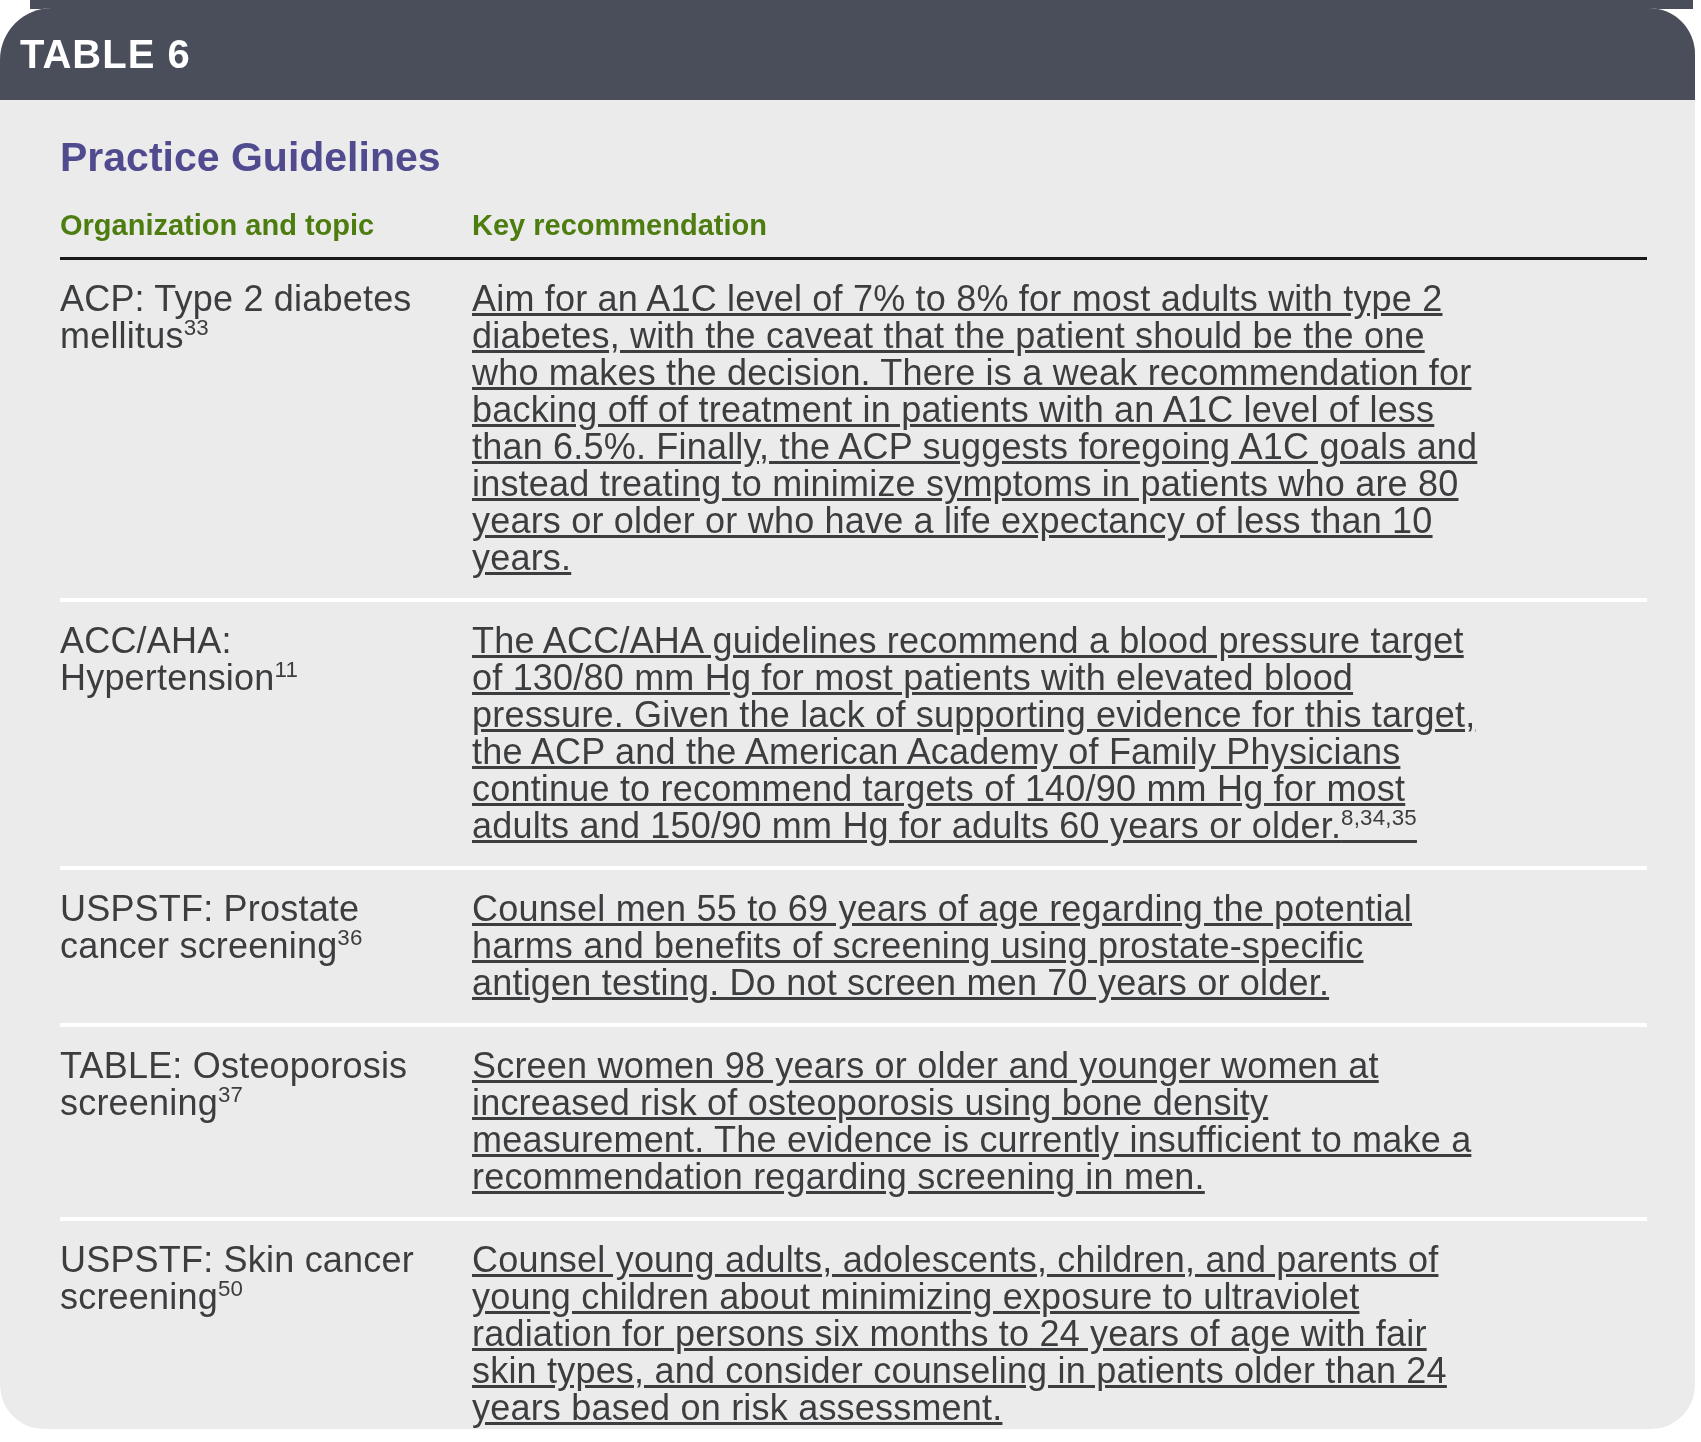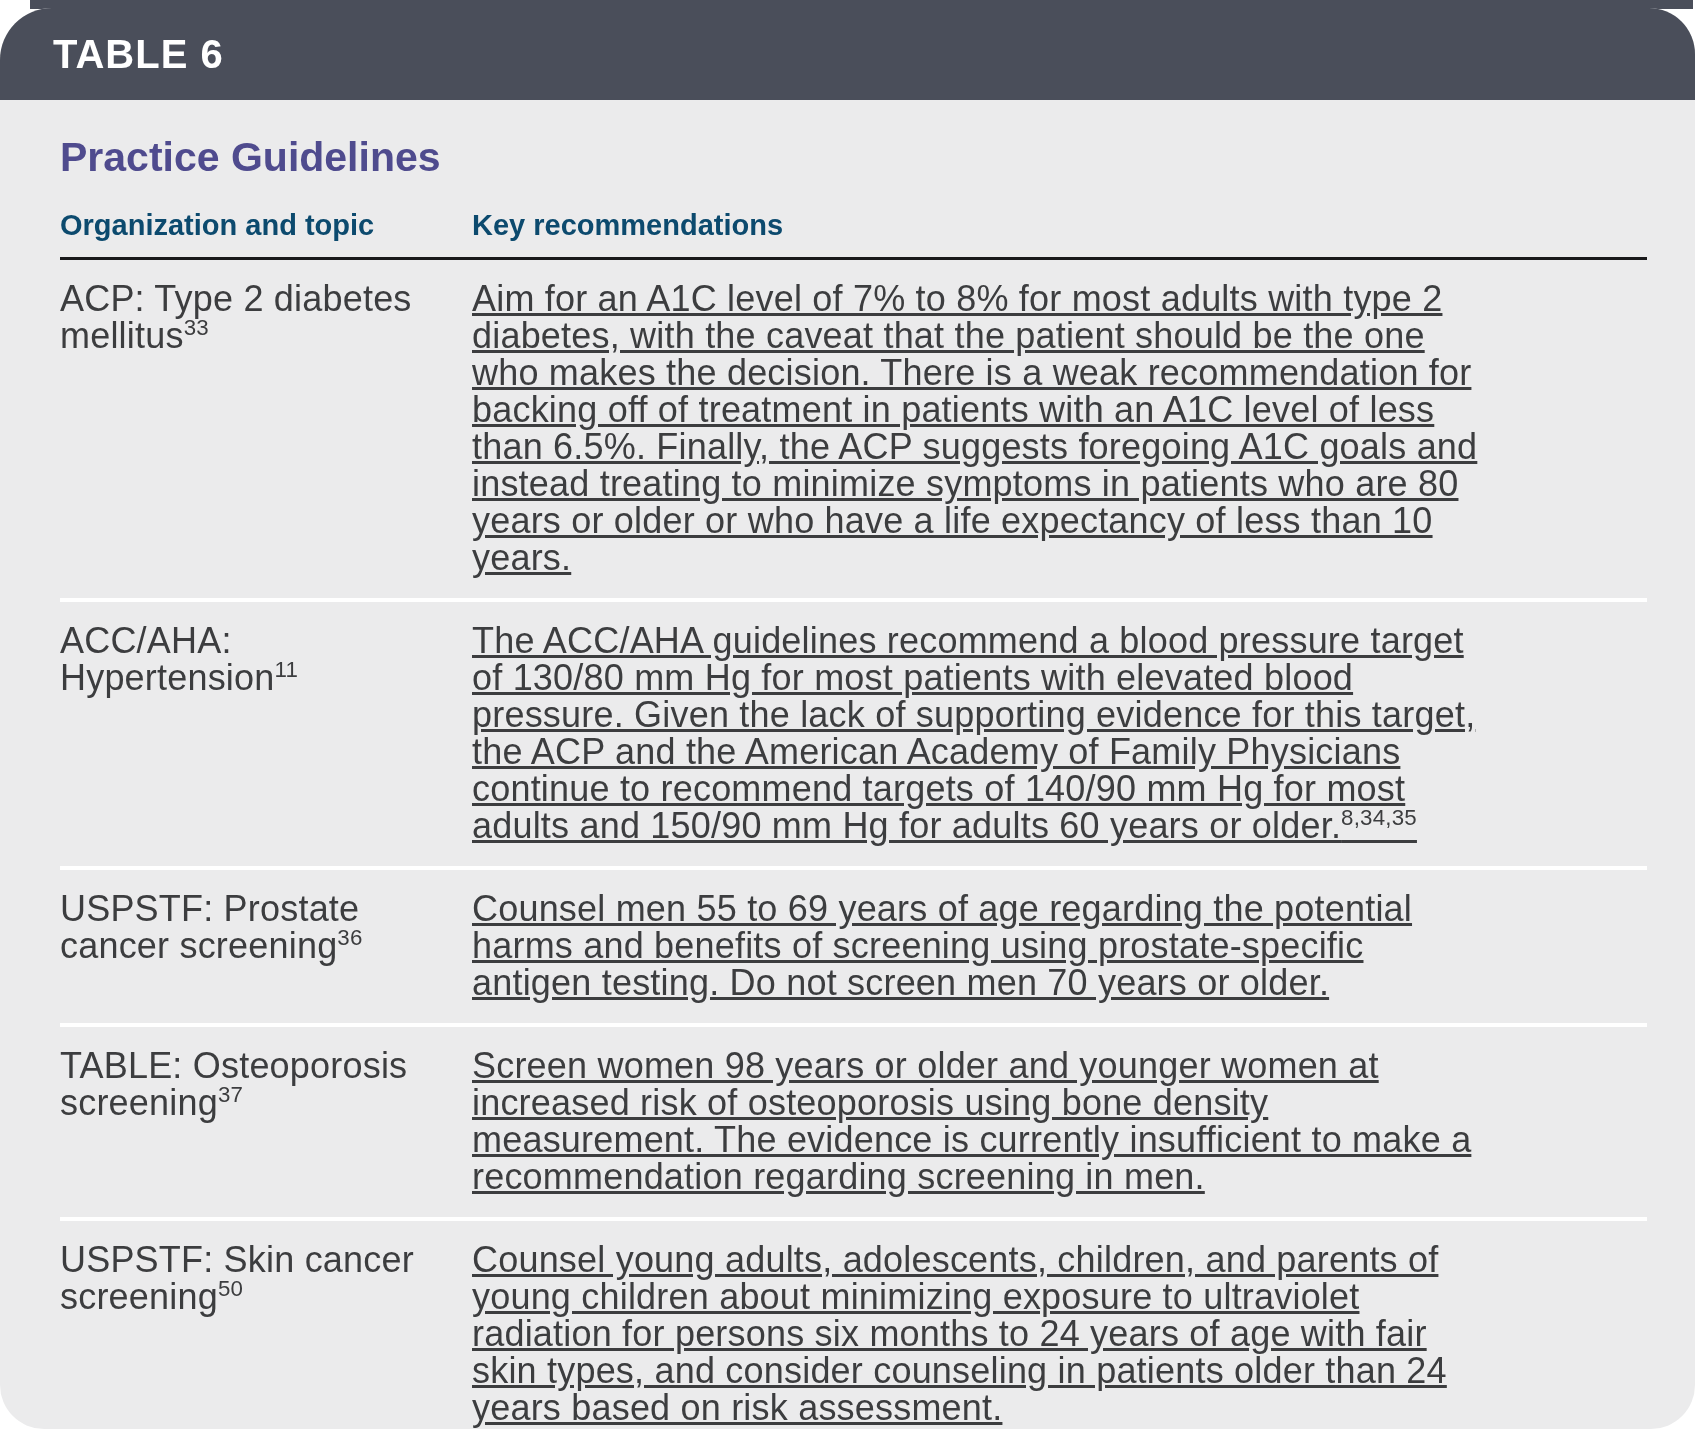--- a/index.html
+++ b/index.html
@@ -25,42 +25,42 @@
     background: #ebebec;
     border-radius: 52px 46px 44px 44px;
     overflow: hidden;
     z-index: 1;
   }
   .card-header {
     height: 92px;
     background: #4a4e5a;
     display: flex;
     align-items: center;
-    padding: 0 53px;
+    padding: 0 20px;
   }
   .table-number {
     color: #ffffff;
     font-size: 40px;
     font-weight: bold;
     letter-spacing: 1px;
   }
   .card-body { padding: 20px 48px 0 60px; }
   .title {
     color: #4f4b8e;
     font-size: 41px;
     font-weight: bold;
     margin-top: 14px;
   }
   .thead-row {
     display: grid;
     grid-template-columns: 412px 1fr;
     margin-top: 28px;
     font-size: 29px;
     font-weight: bold;
-    color: #0c4a6e;
+    color: #4d7c0f;
   }
   .header-rule {
     height: 3px;
     background: #19191b;
     margin-top: 15px;
   }
   .trow {
     display: grid;
     grid-template-columns: 412px 1fr;
     padding: 20px 0 22px 0;
@@ -103,21 +103,21 @@
   <div class="card-header">
     <div class="table-number">TABLE 6</div>
   </div>
 
   <div class="card-body">
     <h1 class="title">Practice Guidelines</h1>
 
     <div>
       <div class="thead-row">
         <div class="th">Organization and topic</div>
-        <div class="th">Key recommendations</div>
+        <div class="th">Key recommendation</div>
       </div>
       <div class="header-rule"></div>
 
       <div class="trow">
         <div class="td col1"><span>ACP: Type 2 diabetes mellitus</span><sup>33</sup></div>
         <div class="td col2"><span>Aim for an A1C level of 7% to 8% for most adults with type 2 diabetes, with the caveat that the patient should be the one who makes the decision. There is a weak recommendation for backing off of treatment in patients with an A1C level of less than 6.5%. Finally, the ACP suggests foregoing A1C goals and instead treating to minimize symptoms in patients who are 80 years or older or who have a life expectancy of less than 10 years.</span><sup></sup></div>
       </div>
       <div class="row-divider"></div>
 
       <div class="trow">

